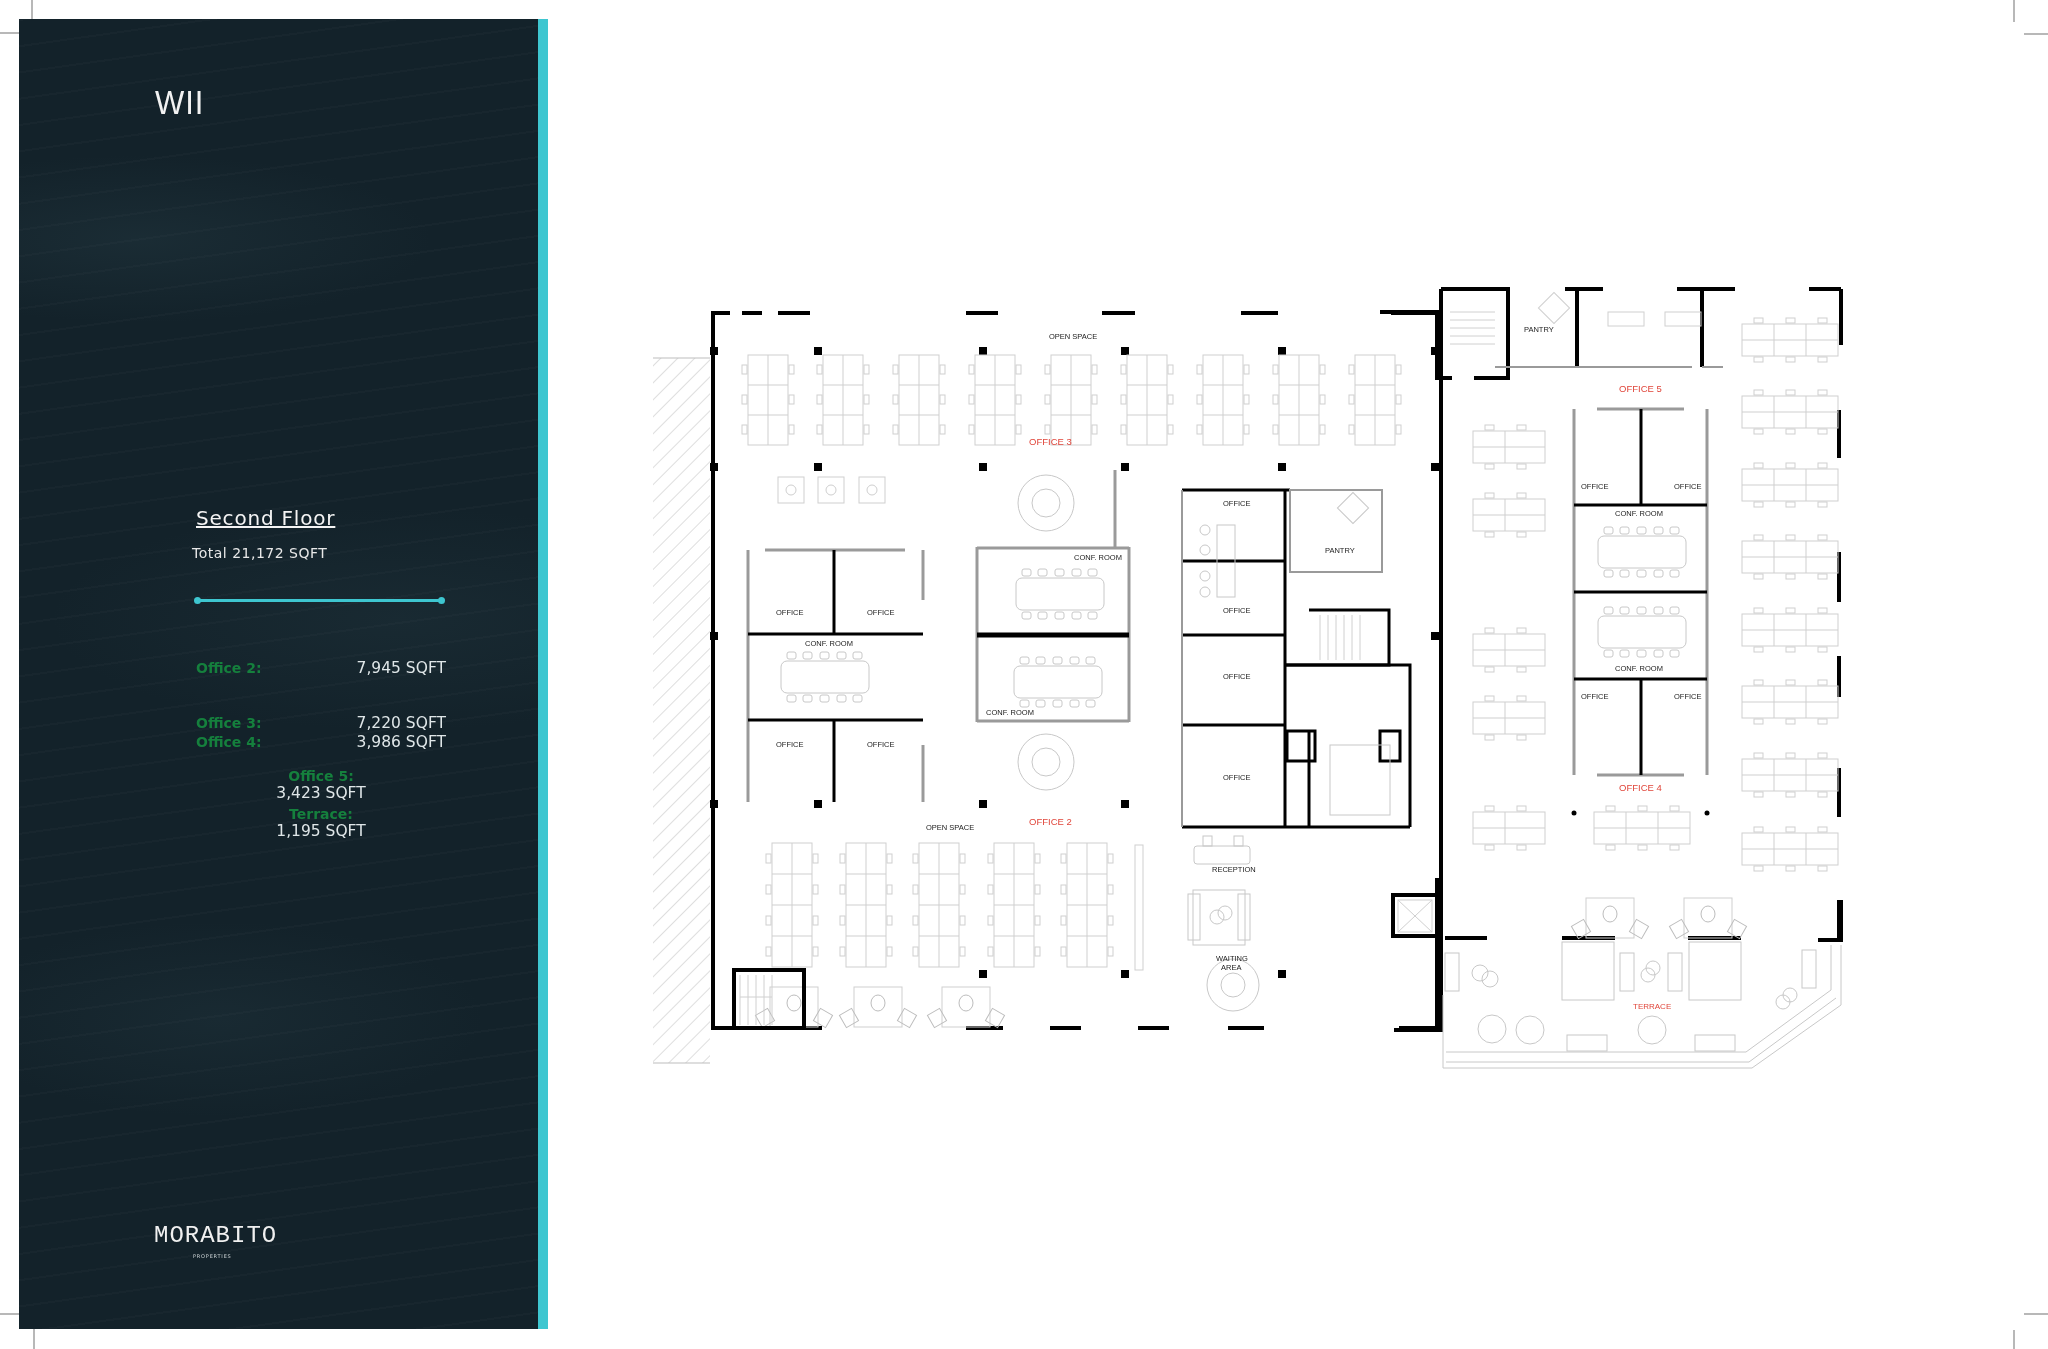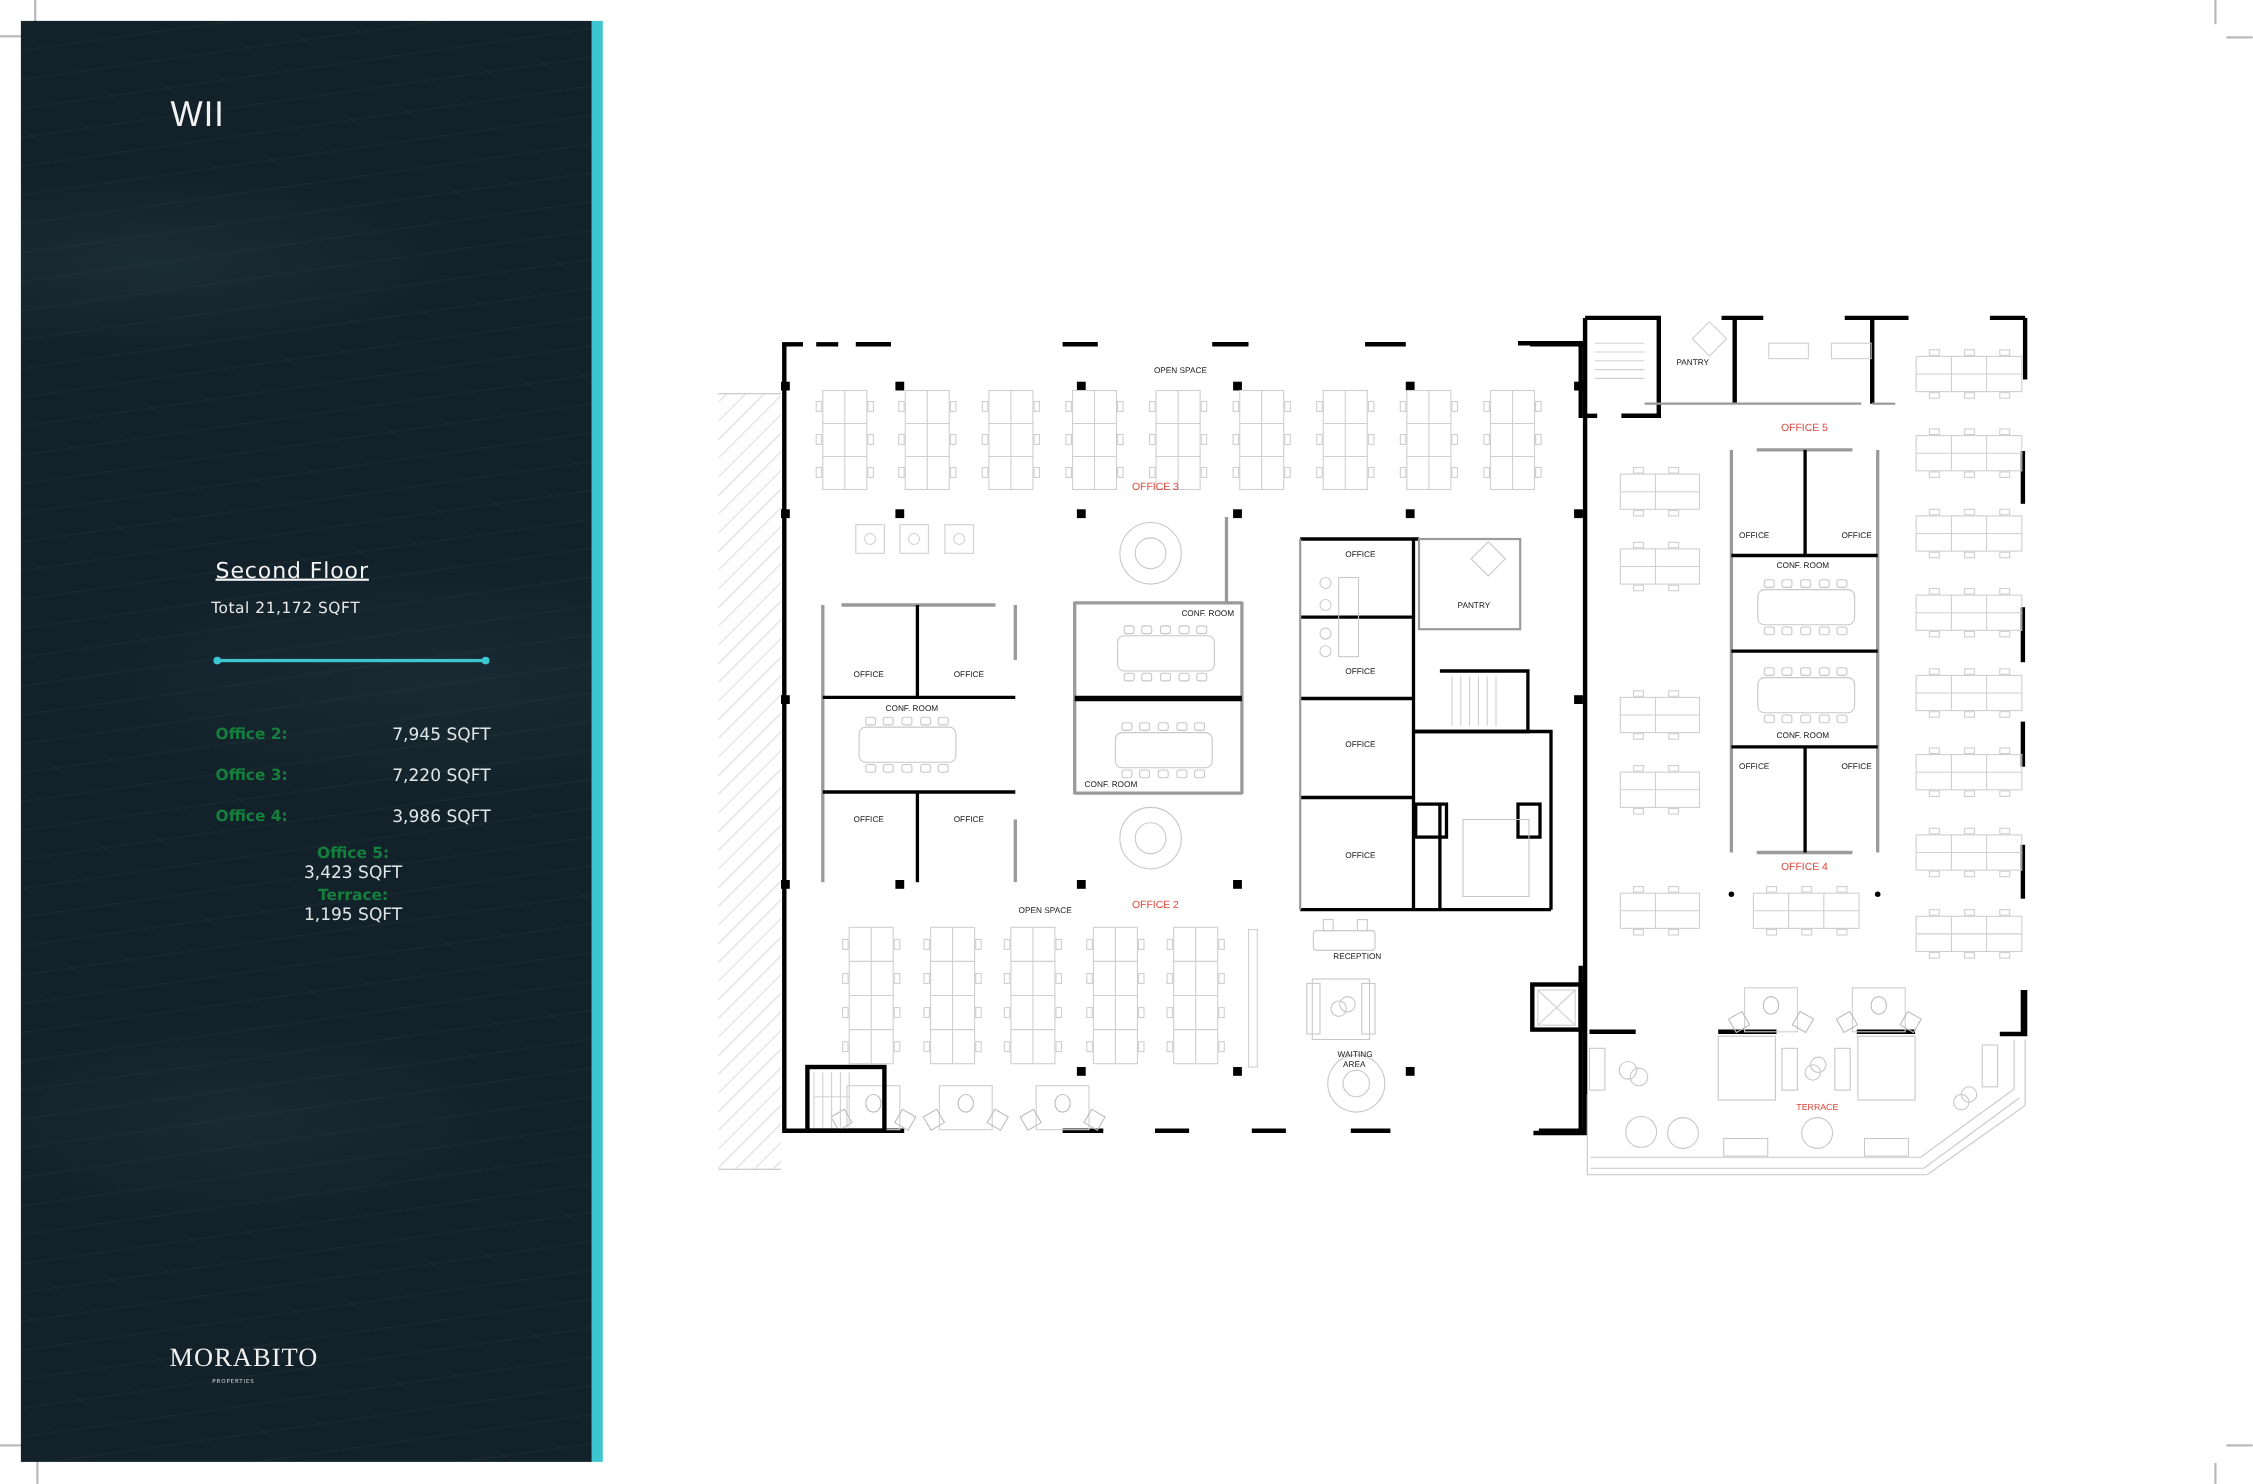--- a/index.html
+++ b/index.html
@@ -15,21 +15,21 @@
   .strip{position:absolute;left:538px;top:19px;width:10px;height:1310px;background:#3ec6d0;}
   .logo{position:absolute;left:155px;top:86px;color:#f2f2f2;font-family:"Liberation Sans",sans-serif;font-size:31px;letter-spacing:1px;font-weight:400;transform:scaleY(1.05);}
   .floor-title{position:absolute;left:196px;top:506px;color:#f4f4f4;font-family:"DejaVu Sans",sans-serif;font-size:20px;letter-spacing:0.8px;text-decoration:underline;}
   .floor-total{position:absolute;left:192px;top:545px;color:#e8e8e8;font-family:"DejaVu Sans",sans-serif;font-size:14px;letter-spacing:0.5px;}
   .divider{position:absolute;left:197px;top:599px;width:245px;height:3px;background:#3ec6d0;}
   .divider::before,.divider::after{content:"";position:absolute;top:-2px;width:7px;height:7px;border-radius:50%;background:#3ec6d0;}
   .divider::before{left:-3px;} .divider::after{right:-3px;}
   .area-row{position:absolute;left:196px;width:250px;height:22px;display:flex;justify-content:space-between;align-items:center;}
   .area-label{color:#15803d;font-family:"DejaVu Sans",sans-serif;font-weight:bold;font-size:14px;}
   .area-value{color:#dfe6e8;font-family:"DejaVu Sans",sans-serif;font-size:15.5px;}
-  .brand{position:absolute;left:154px;top:1222px;color:#f0f0f0;font-family:Liberation Serif, serif;font-weight:200;font-size:24px;letter-spacing:1px;}
+  .brand{position:absolute;left:154px;top:1222px;color:#f0f0f0;font-family:Liberation Mono, monospace;font-weight:200;font-size:24px;letter-spacing:1px;}
   .brand-sub{position:absolute;left:193px;top:1253px;color:#cfd6d8;font-family:"DejaVu Sans",sans-serif;font-size:5px;letter-spacing:0.8px;}
   svg.plan{position:absolute;left:0;top:0;width:2048px;height:1349px;}
   .plan text{font-family:"Liberation Sans",sans-serif;}
 </style>
 </head>
 <body>
 
 <div class="crop" style="left:31px;top:0;width:2px;height:22px;"></div>
 <div class="crop" style="left:0;top:32px;width:22px;height:2px;"></div>
 <div class="crop" style="left:2013px;top:0;width:2px;height:22px;"></div>
@@ -45,21 +45,21 @@
 <div class="logo">WII</div>
 
 <div class="floor-title">Second Floor</div>
 <div class="floor-total">Total 21,172 SQFT</div>
 <div class="divider"></div>
 
 <div class="area-row" style="top:657px;">
   <span class="area-label">Office 2:</span>
   <span class="area-value">7,945 SQFT</span>
 </div>
-<div class="area-row" style="top:694px;">
+<div class="area-row" style="top:712px;">
   <span class="area-label">Office 3:</span>
   <span class="area-value">7,220 SQFT</span>
 </div>
 <div class="area-row" style="top:731px;align-items:center;">
   <span class="area-label">Office 4:</span>
   <span class="area-value">3,986 SQFT</span>
 </div>
 <div class="area-row" style="top:768px;flex-direction:column;">
   <span class="area-label">Office 5:</span>
   <span class="area-value">3,423 SQFT</span>

